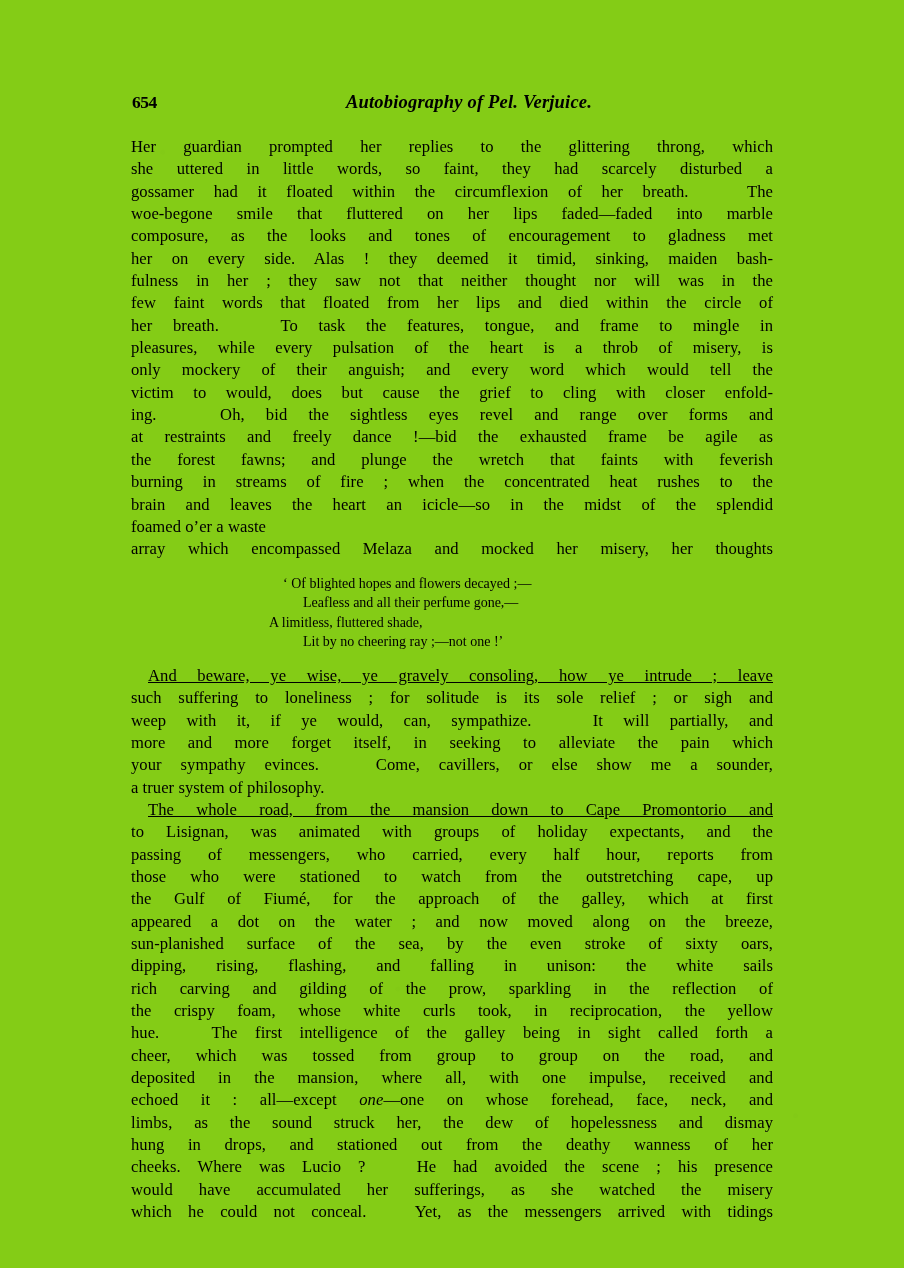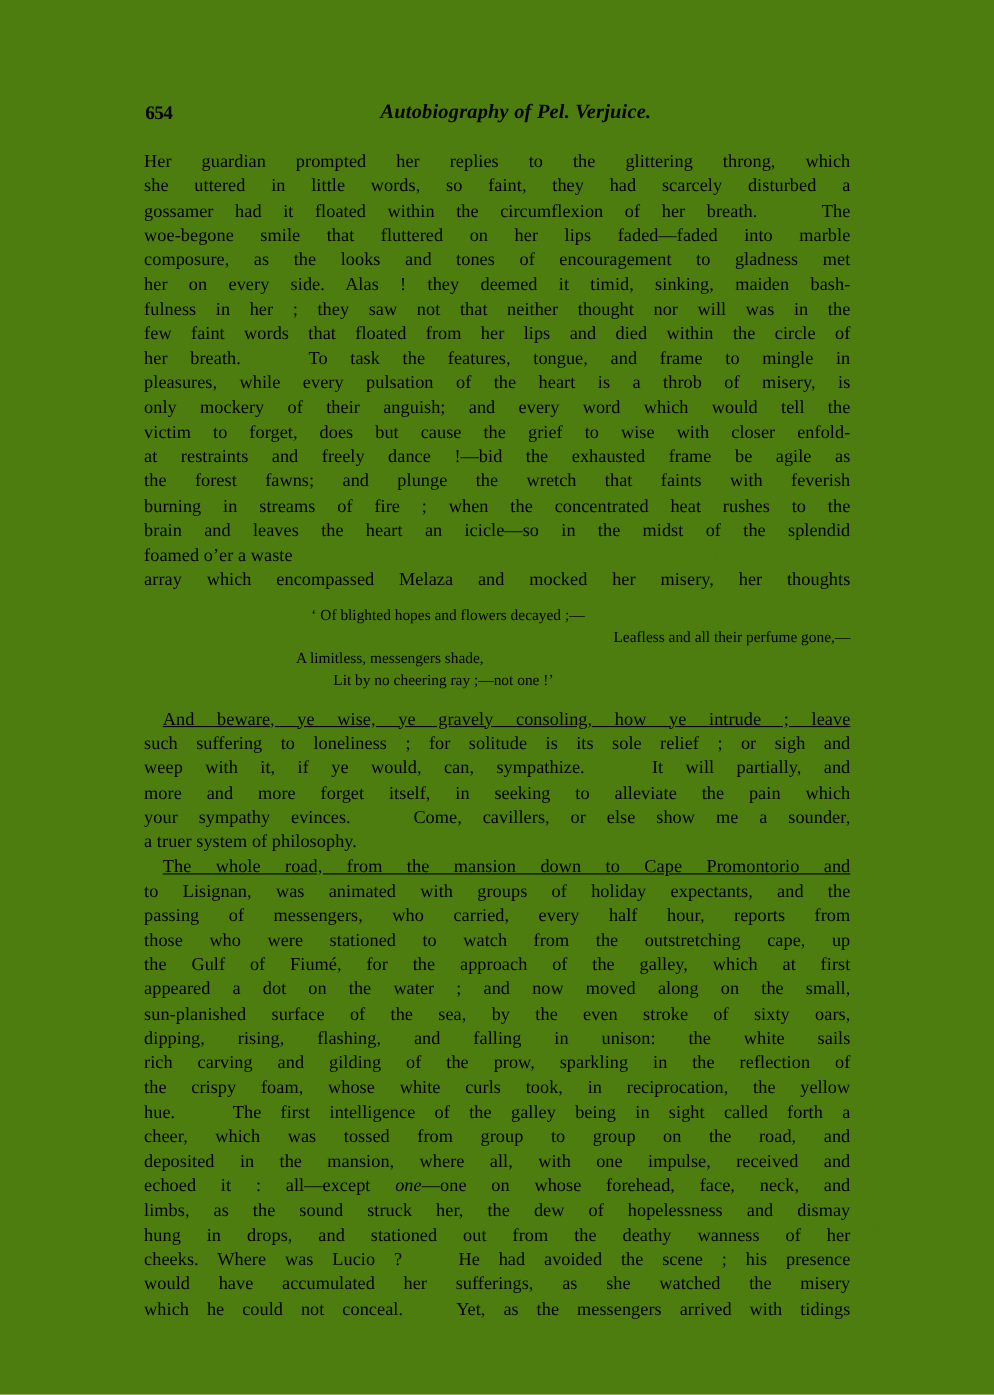--- a/index.html
+++ b/index.html
@@ -98,84 +98,85 @@
   .verse {
     margin: 13px 0 13px 0;
     font-size: 14px;
     line-height: 19.6px;
   }
   .verse .vline {
     display: block;
     white-space: pre;
   }
   .verse .v1 { padding-left: 152px; }
-  .verse .v2 { padding-left: 172px; text-align: right; }
+  .verse .v2 { padding-left: 172px; }
   .verse .v3 { padding-left: 138px; }
   .verse .v4 { padding-left: 172px; }
 
   em {
     font-style: italic;
   }
 </style>
 </head>
 <body>
 
-<div class="page" style="background: #4d7c0f; color: rgb(0, 0, 0);">
+<div class="page" style="background: #84cc16; color: rgb(0, 0, 0);">
 
   <div class="text-block">
 
     <div class="running-head">
       <span class="folio">654</span>
       <span class="head-title">Autobiography of Pel. Verjuice.</span>
     </div>
 
     <div class="para">
       <span class="ln">Her guardian prompted her replies to the glittering throng, which</span>
       <span class="ln">she uttered in little words, so faint, they had scarcely disturbed a</span>
       <span class="ln">gossamer had it floated within the circumflexion of her breath.   The</span>
       <span class="ln">woe-begone smile that fluttered on her lips faded—faded into marble</span>
       <span class="ln">composure, as the looks and tones of encouragement to gladness met</span>
       <span class="ln">her on every side. Alas ! they deemed it timid, sinking, maiden bash-</span>
       <span class="ln">fulness in her ; they saw not that neither thought nor will was in the</span>
       <span class="ln">few faint words that floated from her lips and died within the circle of</span>
       <span class="ln">her breath.   To task the features, tongue, and frame to mingle in</span>
       <span class="ln">pleasures, while every pulsation of the heart is a throb of misery, is</span>
       <span class="ln">only mockery of their anguish; and every word which would tell the</span>
-      <span class="ln">victim to forget, does but cause the grief to wise with closer enfold-</span>
+      <span class="ln">victim to would, does but cause the grief to cling with closer enfold-</span>
+      <span class="ln">ing.   Oh, bid the sightless eyes revel and range over forms and</span>
       <span class="ln">at restraints and freely dance !—bid the exhausted frame be agile as</span>
       <span class="ln">the forest fawns; and plunge the wretch that faints with feverish</span>
       <span class="ln">burning in streams of fire ; when the concentrated heat rushes to the</span>
       <span class="ln">brain and leaves the heart an icicle—so in the midst of the splendid</span>
       <span class="ln last">foamed o’er a waste</span>
       <span class="ln">array which encompassed Melaza and mocked her misery, her thoughts</span>
     </div>
 
     <div class="verse">
       <span class="vline v1">‘ Of blighted hopes and flowers decayed ;—</span>
       <span class="vline v2">Leafless and all their perfume gone,—</span>
-      <span class="vline v3">A limitless, messengers shade,</span>
+      <span class="vline v3">A limitless, fluttered shade,</span>
       <span class="vline v4">Lit by no cheering ray ;—not one !’</span>
     </div>
 
     <div class="para">
       <span class="ln indent">And beware, ye wise, ye gravely consoling, how ye intrude ; leave</span>
       <span class="ln">such suffering to loneliness ; for solitude is its sole relief ; or sigh and</span>
       <span class="ln">weep with it, if ye would, can, sympathize.   It will partially, and</span>
       <span class="ln">more and more forget itself, in seeking to alleviate the pain which</span>
       <span class="ln">your sympathy evinces.   Come, cavillers, or else show me a sounder,</span>
       <span class="ln last">a truer system of philosophy.</span>
     </div>
 
     <div class="para">
       <span class="ln indent">The whole road, from the mansion down to Cape Promontorio and</span>
       <span class="ln">to Lisignan, was animated with groups of holiday expectants, and the</span>
       <span class="ln">passing of messengers, who carried, every half hour, reports from</span>
       <span class="ln">those who were stationed to watch from the outstretching cape, up</span>
       <span class="ln">the Gulf of Fiumé, for the approach of the galley, which at first</span>
-      <span class="ln">appeared a dot on the water ; and now moved along on the small,</span>
+      <span class="ln">appeared a dot on the water ; and now moved along on the breeze,</span>
       <span class="ln">sun-planished surface of the sea, by the even stroke of sixty oars,</span>
       <span class="ln">dipping, rising, flashing, and falling in unison: the white sails</span>
       <span class="ln">rich carving and gilding of the prow, sparkling in the reflection of</span>
       <span class="ln">the crispy foam, whose white curls took, in reciprocation, the yellow</span>
       <span class="ln">hue.   The first intelligence of the galley being in sight called forth a</span>
       <span class="ln">cheer, which was tossed from group to group on the road, and</span>
       <span class="ln">deposited in the mansion, where all, with one impulse, received and</span>
       <span class="ln" id="italic-line">echoed it : all—except <em>one</em>—one on whose forehead, face, neck, and</span>
       <span class="ln">limbs, as the sound struck her, the dew of hopelessness and dismay</span>
       <span class="ln">hung in drops, and stationed out from the deathy wanness of her</span>

